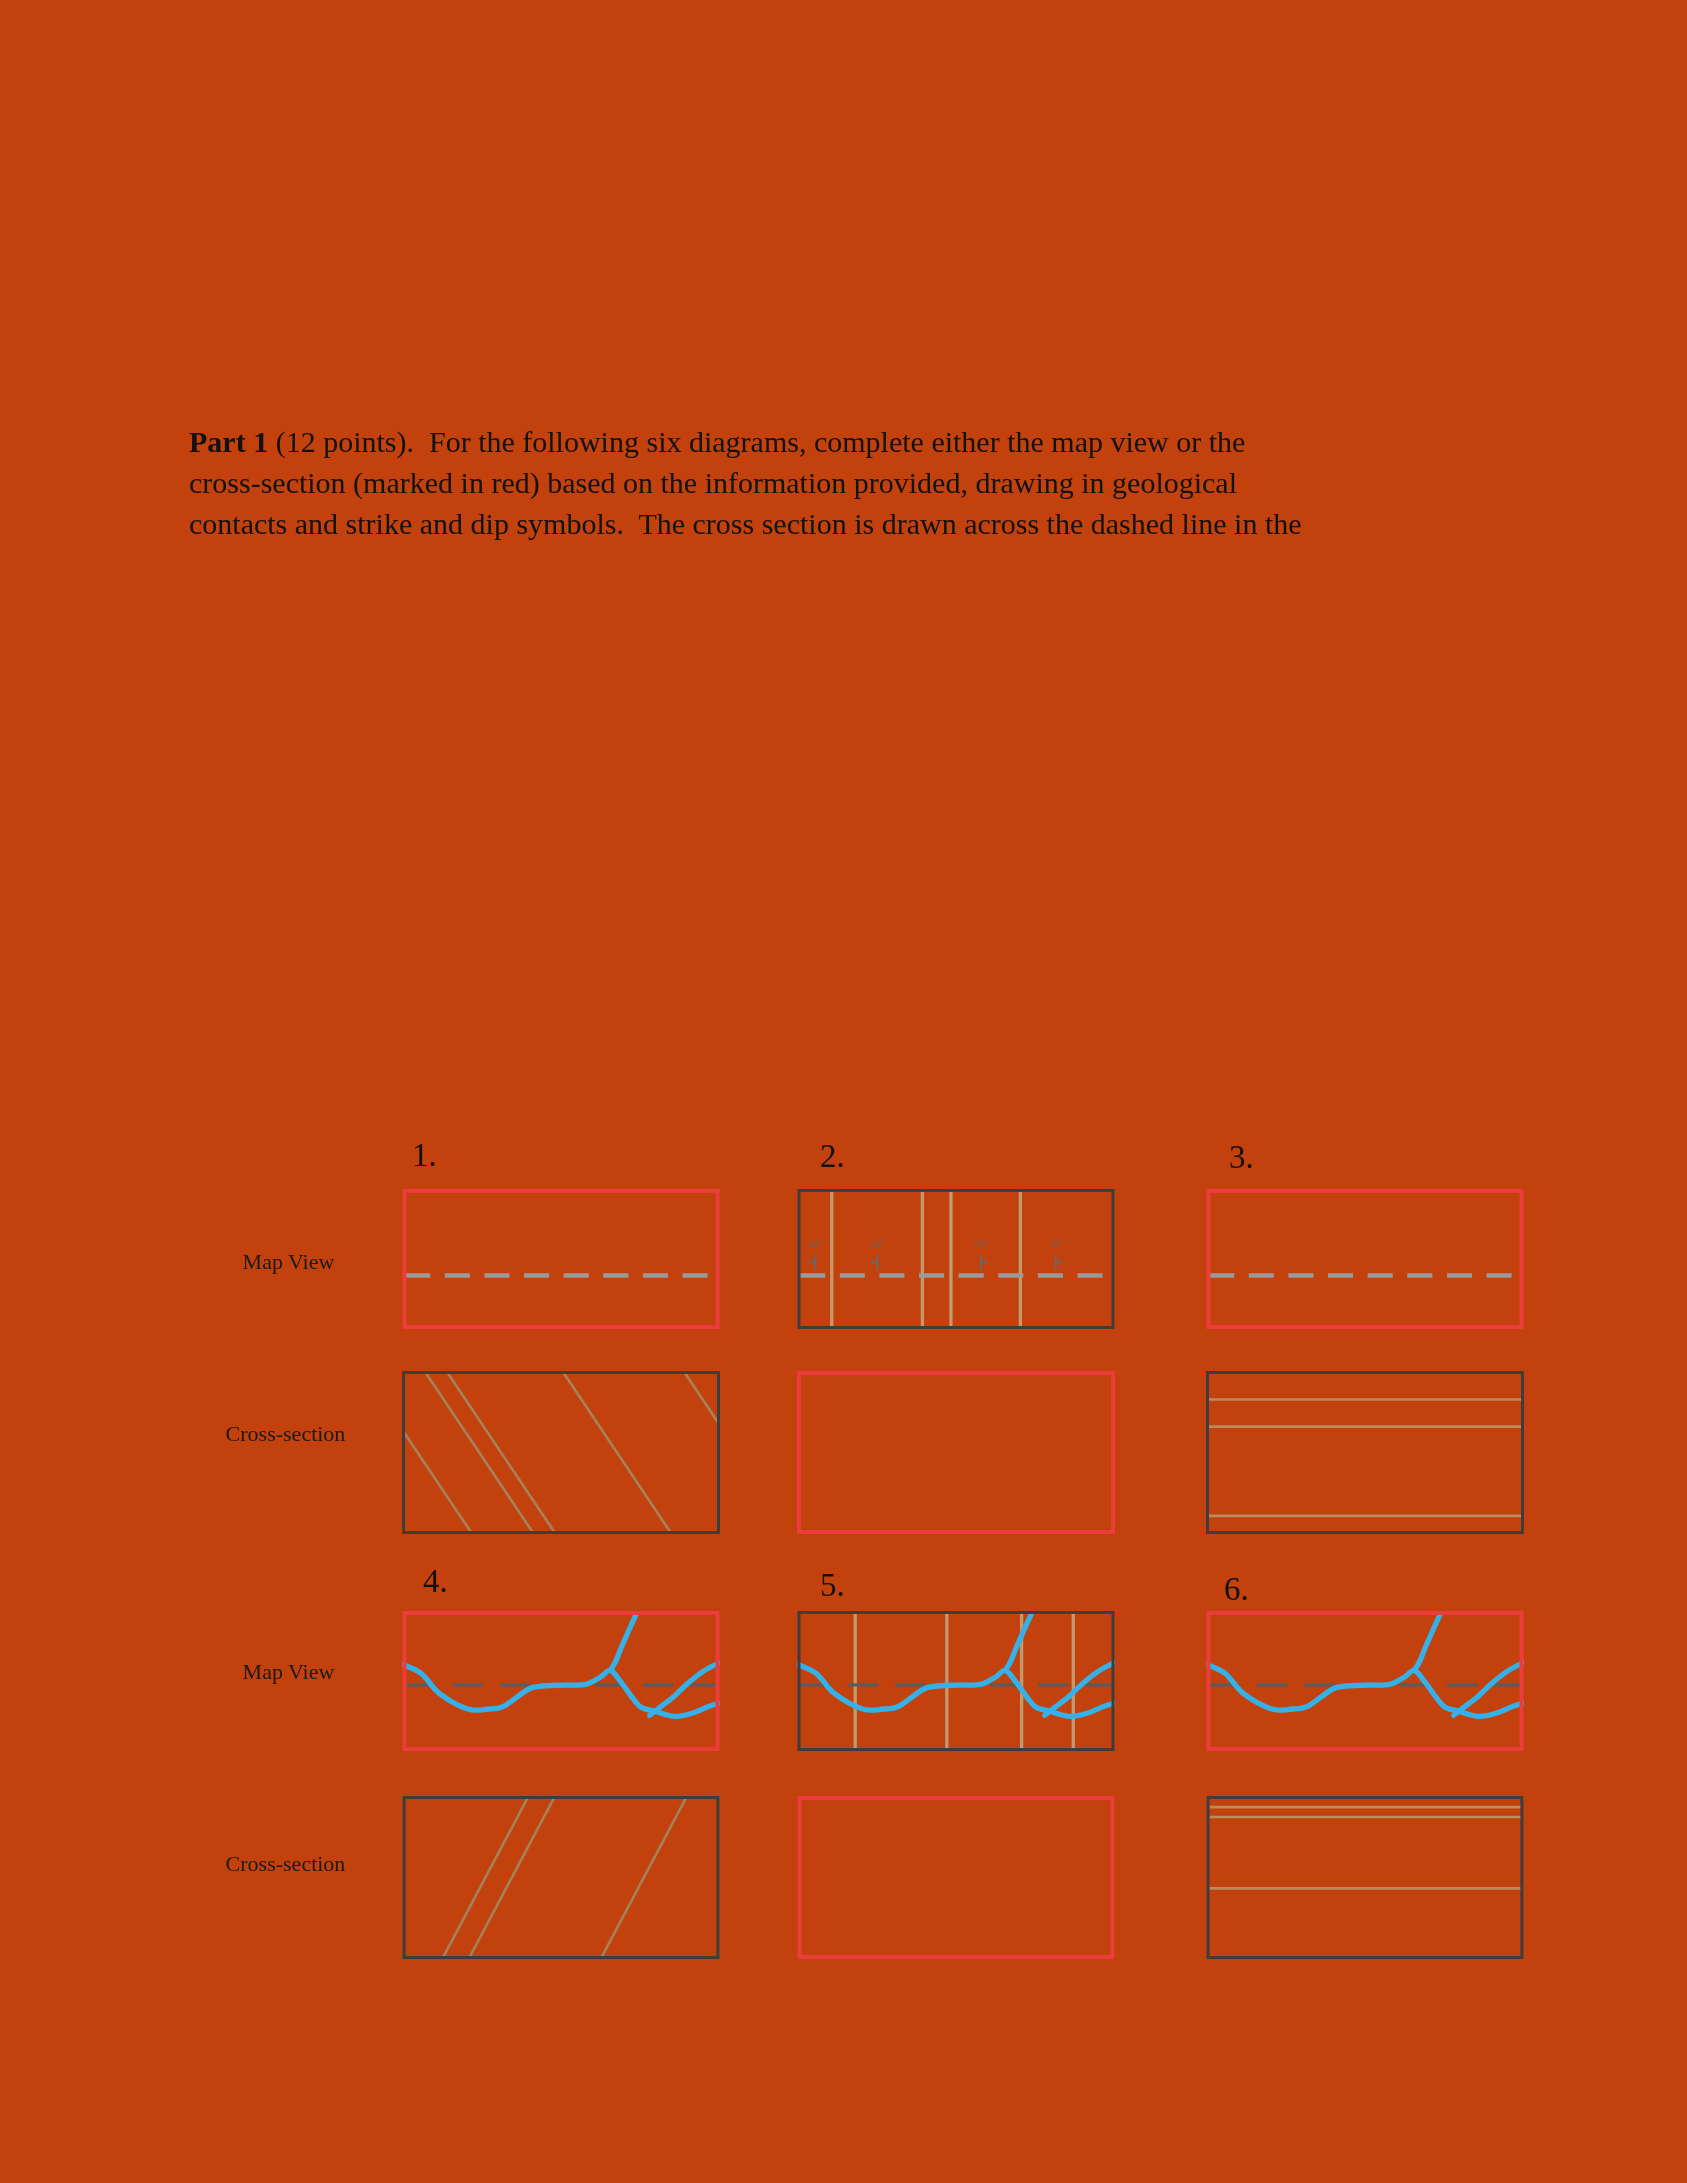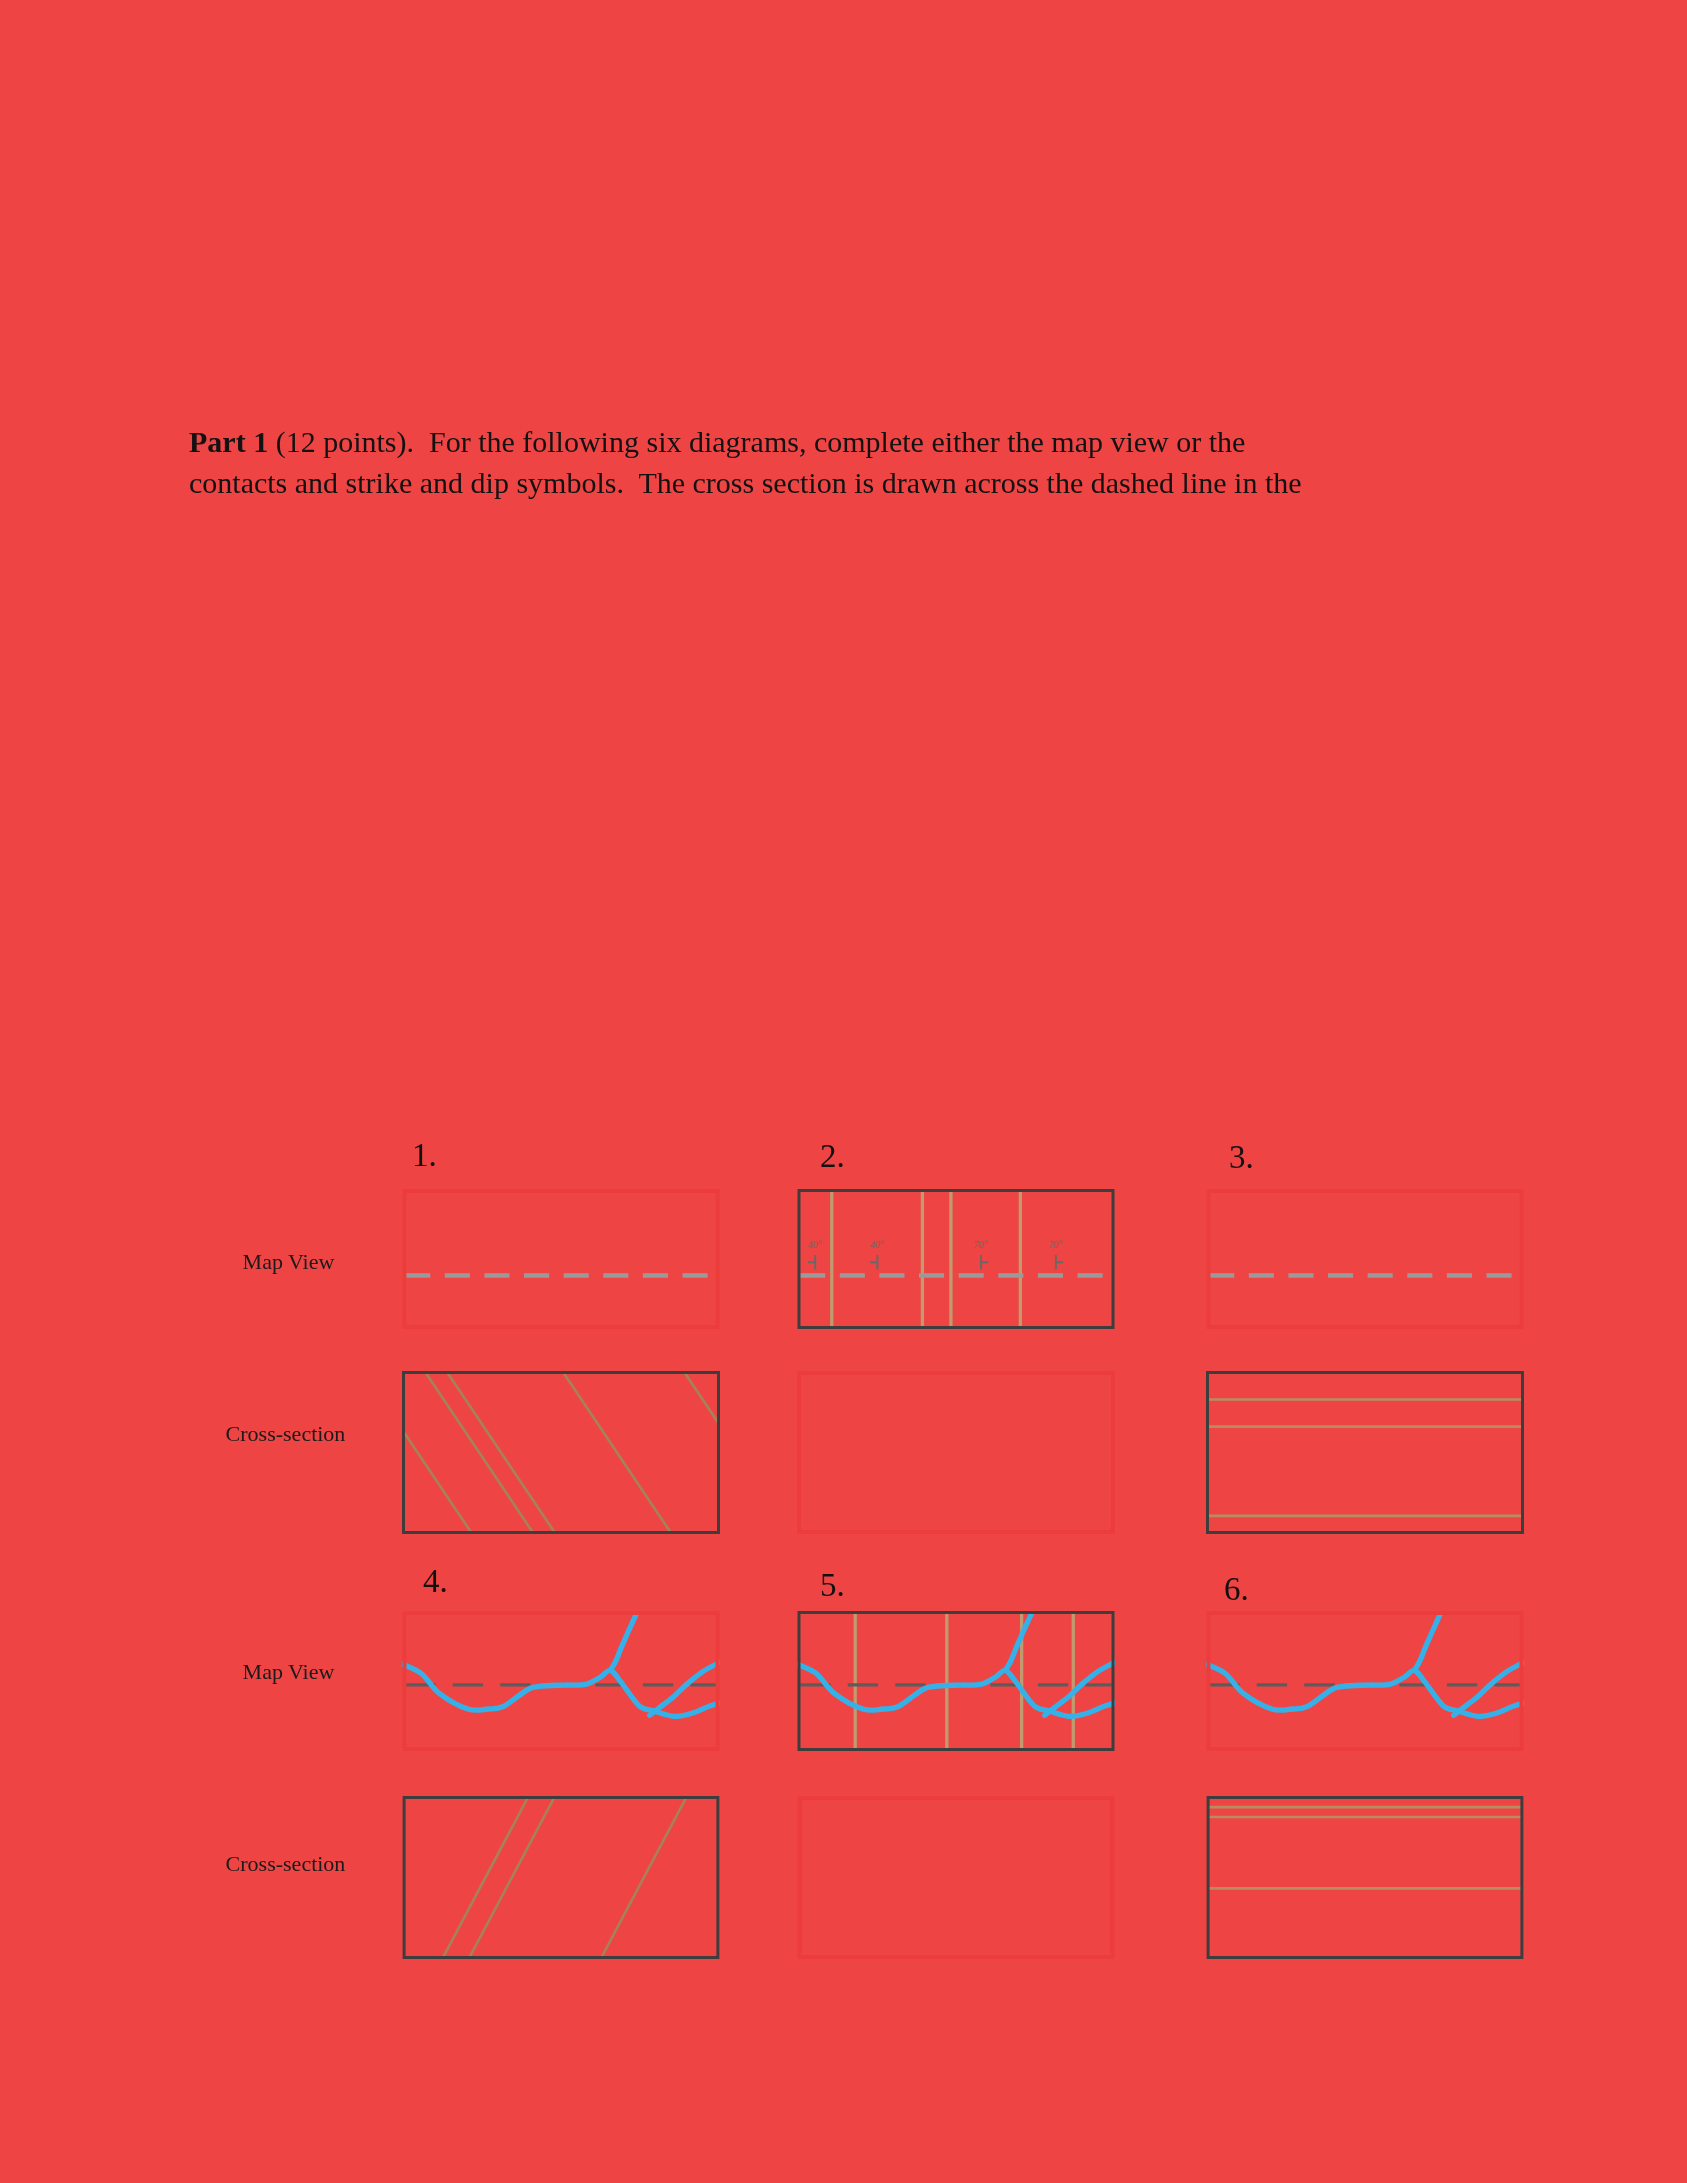--- a/index.html
+++ b/index.html
@@ -1,37 +1,38 @@
 <!DOCTYPE html>
 <html style="font-size:10.6px"><head>
 <meta charset="utf-8">
 <style>
   html,body{margin:0;padding:0;background:#ffffff;}
   body{width:1687px;height:2183px;position:relative;font-family:"Liberation Serif",serif;}
-  .page{position:absolute;left:0;top:0;width:1687px;height:2183px;background:#ef4444;}
+  .page{position:absolute;left:0;top:0;width:1687px;height:2183px;background:#c2410c;}
   .intro{position:absolute;left:189px;top:421px;width:1260px;font-size:30px;line-height:41px;color:#121212;}
   .intro div{white-space:pre-wrap;}
   .intro b{font-weight:bold;}
   .side-label{position:absolute;font-size:22px;color:#1a1a1a;text-align:center;}
   .sl-mv1{left:196px;top:1249px;width:185px;}
   .sl-cs1{left:173px;top:1421px;width:225px;}
   .sl-mv2{left:196px;top:1659px;width:185px;}
   .sl-cs2{left:173px;top:1851px;width:225px;}
   .num-label{position:absolute;font-size:33px;color:#111;}
   .n1{left:412px;top:1137px;} .n2{left:820px;top:1138px;} .n3{left:1229px;top:1139px;}
   .n4{left:423px;top:1563px;} .n5{left:820px;top:1567px;} .n6{left:1224px;top:1571px;}
   svg.diag{position:absolute;overflow:hidden;}
 </style>
 </head>
 <body>
 
 <div class="page">
 
   <div class="intro">
     <div><b>Part 1</b><span> (12 points).  For the following six diagrams, complete either the map view or the</span></div>
+    <div>cross-section (marked in red) based on the information provided, drawing in geological</div>
     <div>contacts and strike and dip symbols.  The cross section is drawn across the dashed line in the</div>
   </div>
 
   <div class="side-label sl-mv1">Map View</div>
   <div class="side-label sl-cs1">Cross-section</div>
   <div class="side-label sl-mv2">Map View</div>
   <div class="side-label sl-cs2">Cross-section</div>
 
   <div class="num-label n1">1.</div>
   <div class="num-label n2">2.</div>

